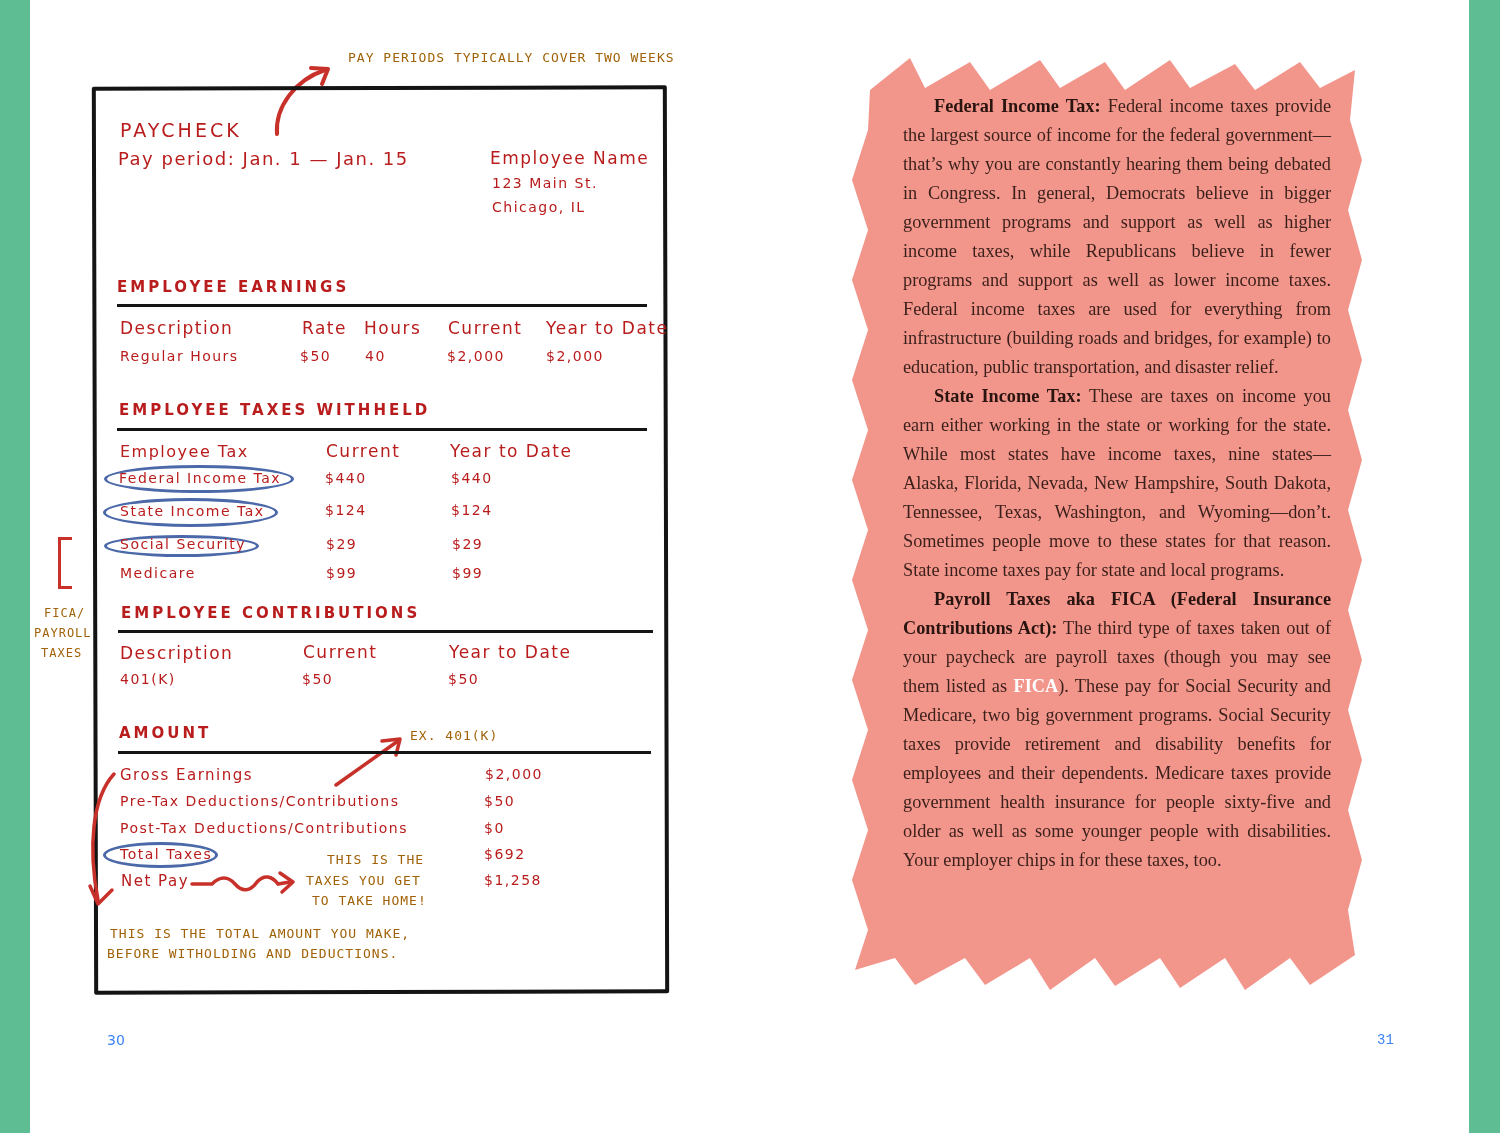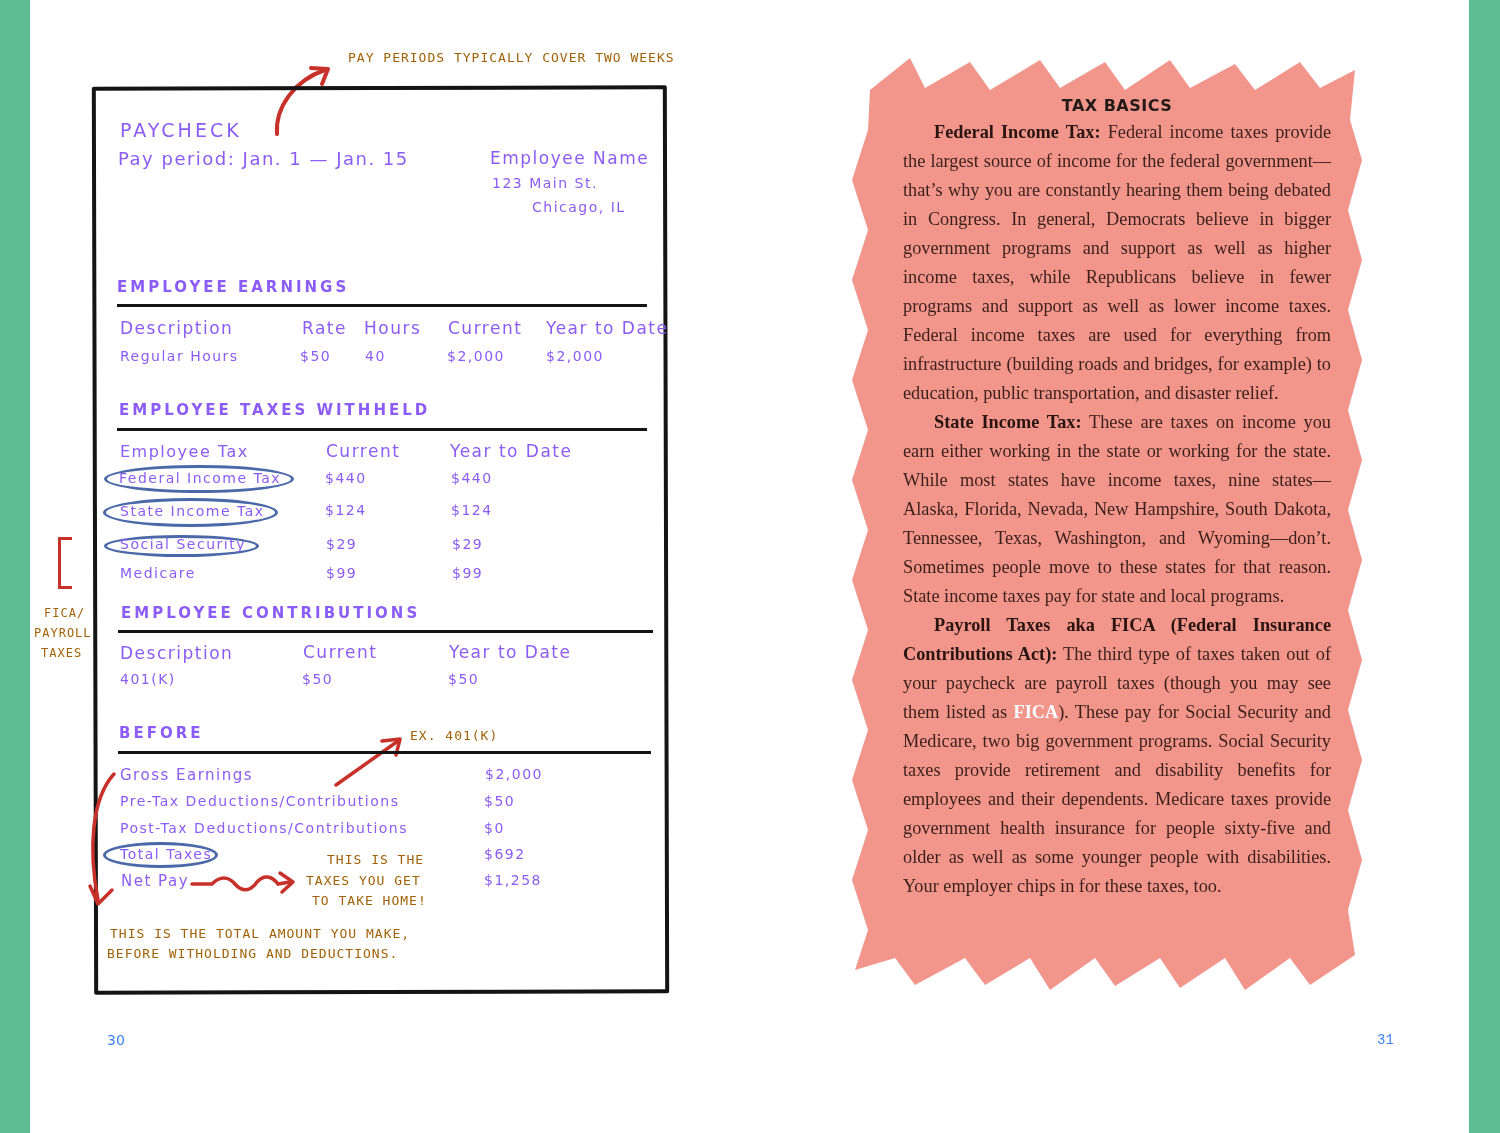--- a/index.html
+++ b/index.html
@@ -3,27 +3,27 @@
 <meta charset="utf-8">
 <style>
   html,body{margin:0;padding:0;}
   body{width:1500px;height:1133px;position:relative;background:#ffffff;overflow:hidden;font-family:"DejaVu Sans",sans-serif;}
   .edge{position:absolute;top:0;bottom:0;width:30px;background:#5fbd94;}
   .edge.left{left:0;}
   .edge.right{right:0;width:31px;}
 
   
   .check{position:absolute;left:93px;top:86px;width:575px;height:908px;border:4px solid #141414;box-sizing:border-box;border-radius:2px;transform:rotate(-0.15deg);}
-  .hand{font-family:"DejaVu Sans",sans-serif;color:#8b5cf6;letter-spacing:1.5px;position:absolute;white-space:nowrap;}
+  .hand{font-family:"DejaVu Sans",sans-serif;color:#b91c1c;letter-spacing:1.5px;position:absolute;white-space:nowrap;}
   .red{color:#a16207;font-family:"DejaVu Sans Mono",monospace;letter-spacing:1px;position:absolute;white-space:nowrap;font-size:13px;}
   .check-title{left:120px;top:119px;font-size:19px;letter-spacing:3px;}
   .pay-period{left:118px;top:148px;font-size:18px;}
   .emp-name{left:490px;top:148px;font-size:17px;}
   .emp-addr1{left:492px;top:175px;font-size:14px;}
-  .emp-addr2{left:492px;top:199px;font-size:14px;margin-left:40px;}
+  .emp-addr2{left:492px;top:199px;font-size:14px;}
 
   .sec-head{font-size:15px;letter-spacing:3px;font-weight:bold;}
   .rule{position:absolute;height:3px;background:#141414;left:117px;width:530px;}
   .colh{font-size:17px;}
   .cell{font-size:14px;}
 
   .oval{position:absolute;border:3px solid #4b68a8;border-radius:50%;box-sizing:border-box;}
 
   .brace{position:absolute;left:58px;top:537px;width:14px;height:52px;border-left:3px solid #c8312a;border-top:3px solid #c8312a;border-bottom:3px solid #c8312a;box-sizing:border-box;}
   .fica-note{left:33px;font-size:12px;text-align:center;line-height:20px;}
@@ -105,21 +105,21 @@
 
   <span class="hand sec-head" style="left:121px;top:604px;">EMPLOYEE CONTRIBUTIONS</span>
   <div class="rule" style="top:630px;left:118px;width:535px;"></div>
   <span class="hand colh" style="left:120px;top:643px;">Description</span>
   <span class="hand colh" style="left:303px;top:642px;">Current</span>
   <span class="hand colh" style="left:449px;top:642px;">Year to Date</span>
   <span class="hand cell" style="left:120px;top:671px;">401(K)</span>
   <span class="hand cell" style="left:302px;top:671px;">$50</span>
   <span class="hand cell" style="left:448px;top:671px;">$50</span>
 
-  <span class="hand sec-head" style="left:119px;top:724px;">BEFORE</span>
+  <span class="hand sec-head" style="left:119px;top:724px;">AMOUNT</span>
   <span class="red" style="left:410px;top:728px;">EX. 401(K)</span>
   <svg style="position:absolute;left:330px;top:735px;" width="80" height="55">
     <path d="M6 50 L68 6" stroke="#c8312a" stroke-width="3.5" fill="none" stroke-linecap="round"></path>
     <path d="M52 6 L70 4 L66 20" stroke="#c8312a" stroke-width="3.5" fill="none" stroke-linecap="round" stroke-linejoin="round"></path>
   </svg>
   <div class="rule" style="top:751px;left:118px;width:533px;"></div>
 
   <span class="hand cell" style="left:120px;top:766px;font-size:15px;">Gross Earnings</span>
   <span class="hand cell" style="left:485px;top:766px;">$2,000</span>
   <span class="hand cell" style="left:120px;top:793px;">Pre-Tax Deductions/Contributions</span>
@@ -149,20 +149,19 @@
 
   <span class="page-num" style="left:107px;">30</span>
 </div>
 
 <div>
   <svg class="pink" viewBox="0 0 515 955" preserveAspectRatio="none">
     <path fill="#f2968c" d="M20 40 L60 8 L75 38 L120 12 L140 40 L190 10 L210 38 L255 12 L275 40 L320 10 L340 38 L385 14 L405 40 L450 12 L470 38 L505 20 L500 70 L512 110 L498 160 L512 210 L498 260 L512 310 L498 360 L512 410 L498 460 L512 510 L498 560 L512 610 L498 660 L512 710 L498 760 L512 810 L498 860 L505 905 L460 935 L440 908 L395 940 L375 908 L330 938 L310 908 L265 936 L245 908 L200 940 L180 908 L135 935 L115 908 L65 935 L45 908 L5 920 L18 880 L2 830 L18 780 L2 730 L18 680 L2 630 L18 580 L2 530 L18 480 L2 430 L18 380 L2 330 L18 280 L2 230 L18 180 L2 130 L18 80 Z"></path>
   </svg>
 
   <div class="tax-text">
-    <h2>TAX BASICS</h2>
     <p><b>Federal Income Tax:</b><span> Federal income taxes provide the largest source of income for the federal government—that’s why you are constantly hearing them being debated in Congress. In general, Democrats believe in bigger government programs and support as well as higher income taxes, while Republicans believe in fewer programs and support as well as lower income taxes. Federal income taxes are used for everything from infrastructure (building roads and bridges, for example) to education, public transportation, and disaster relief.</span></p>
     <p><b>State Income Tax:</b><span> These are taxes on income you earn either working in the state or working for the state. While most states have income taxes, nine states—Alaska, Florida, Nevada, New Hampshire, South Dakota, Tennessee, Texas, Washington, and Wyoming—don’t. Sometimes people move to these states for that reason. State income taxes pay for state and local programs.</span></p>
     <p><b>Payroll Taxes aka FICA (Federal Insurance Contributions Act):</b><span> The third type of taxes taken out of your paycheck are payroll taxes (though you may see them listed as </span><span class="fica-hl">FICA</span><span>). These pay for Social Security and Medicare, two big government programs. Social Security taxes provide retirement and disability benefits for employees and their dependents. Medicare taxes provide government health insurance for people sixty-five and older as well as some younger people with disabilities. Your employer chips in for these taxes, too.</span></p>
   </div>
 
   <span class="page-num" style="left:1377px;font-family:Liberation Mono, monospace;">31</span>
 </div>
 
 </body></html>

